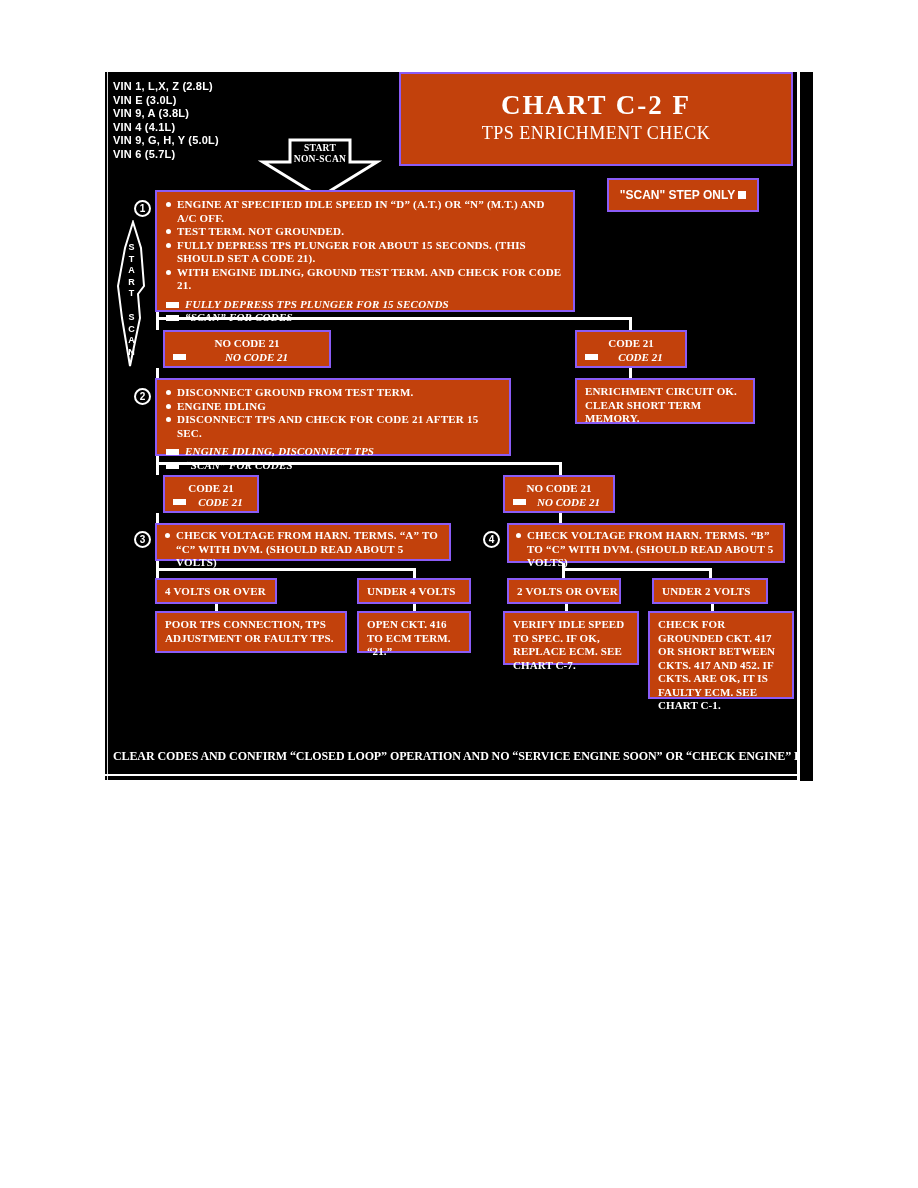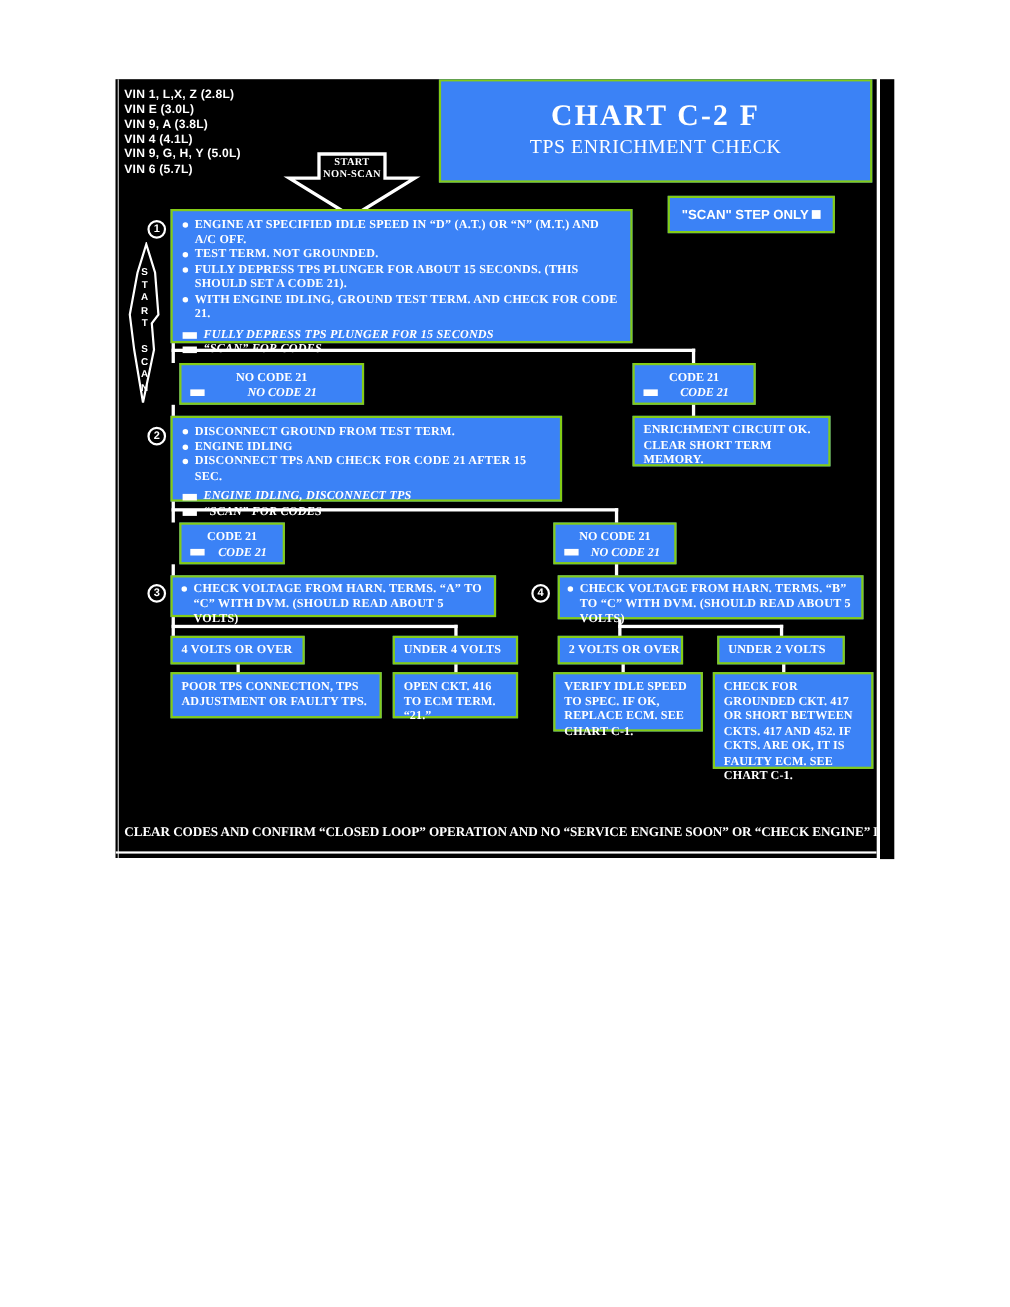--- a/index.html
+++ b/index.html
@@ -8,21 +8,21 @@
     font-family:"Liberation Serif","DejaVu Serif",serif;
     -webkit-font-smoothing:antialiased;
   }
   .chart{
     position:absolute;left:105px;top:72px;width:692px;height:708px;
     background:#000;color:#fff;overflow:hidden;
   }
   .strip{position:absolute;left:800px;top:72px;width:13px;height:709px;background:#000;}
   .line{position:absolute;background:#fff;}
   .box{
-    position:absolute;border:2px solid #84cc16;background:#3b82f6;color:#fff;
+    position:absolute;border:2px solid #8b5cf6;background:#c2410c;color:#fff;
     box-sizing:border-box;
   }
   .vin{
     position:absolute;left:8px;top:8px;
     font-family:"Liberation Sans","DejaVu Sans",sans-serif;
     font-weight:bold;font-size:11px;line-height:13.5px;letter-spacing:.2px;
   }
   .titlebox{left:294px;top:0;width:394px;height:94px;text-align:center;}
   .title1{font-size:27px;font-weight:bold;letter-spacing:2px;margin-top:16px;}
   .title2{font-size:18px;font-weight:normal;letter-spacing:.5px;margin-top:2px;}
@@ -222,21 +222,21 @@
     </div>
   <div class="box outbox" style="left:402px;top:506px;width:114px;height:26px;">
       <span>2 VOLTS OR OVER</span>
     </div>
   <div class="box outbox" style="left:547px;top:506px;width:116px;height:26px;">
       <span>UNDER 2 VOLTS</span>
     </div>
 
   <div class="box resbox" style="left:50px;top:539px;width:192px;height:42px;"><span>POOR TPS CONNECTION, TPS ADJUSTMENT OR FAULTY TPS.</span></div>
   <div class="box resbox" style="left:252px;top:539px;width:114px;height:42px;"><span>OPEN CKT. 416 TO ECM TERM. “21.”</span></div>
-  <div class="box resbox" style="left:398px;top:539px;width:136px;height:54px;"><span>VERIFY IDLE SPEED TO SPEC. IF OK, REPLACE ECM. SEE CHART C-1.</span></div>
+  <div class="box resbox" style="left:398px;top:539px;width:136px;height:54px;"><span>VERIFY IDLE SPEED TO SPEC. IF OK, REPLACE ECM. SEE CHART C-7.</span></div>
   <div class="box resbox" style="left:543px;top:539px;width:146px;height:88px;"><span>CHECK FOR GROUNDED CKT. 417 OR SHORT BETWEEN CKTS. 417 AND 452. IF CKTS. ARE OK, IT IS FAULTY ECM. SEE CHART C-1.</span></div>
 
   <div class="line" style="left:51px;top:240px;width:3px;height:18px;"></div>
   <div class="line" style="left:51px;top:245px;width:476px;height:3px;"></div>
   <div class="line" style="left:524px;top:245px;width:3px;height:13px;"></div>
   <div class="line" style="left:51px;top:296px;width:3px;height:10px;"></div>
   <div class="line" style="left:524px;top:296px;width:3px;height:10px;"></div>
   <div class="line" style="left:51px;top:384px;width:3px;height:19px;"></div>
   <div class="line" style="left:51px;top:390px;width:406px;height:3px;"></div>
   <div class="line" style="left:454px;top:390px;width:3px;height:13px;"></div>

